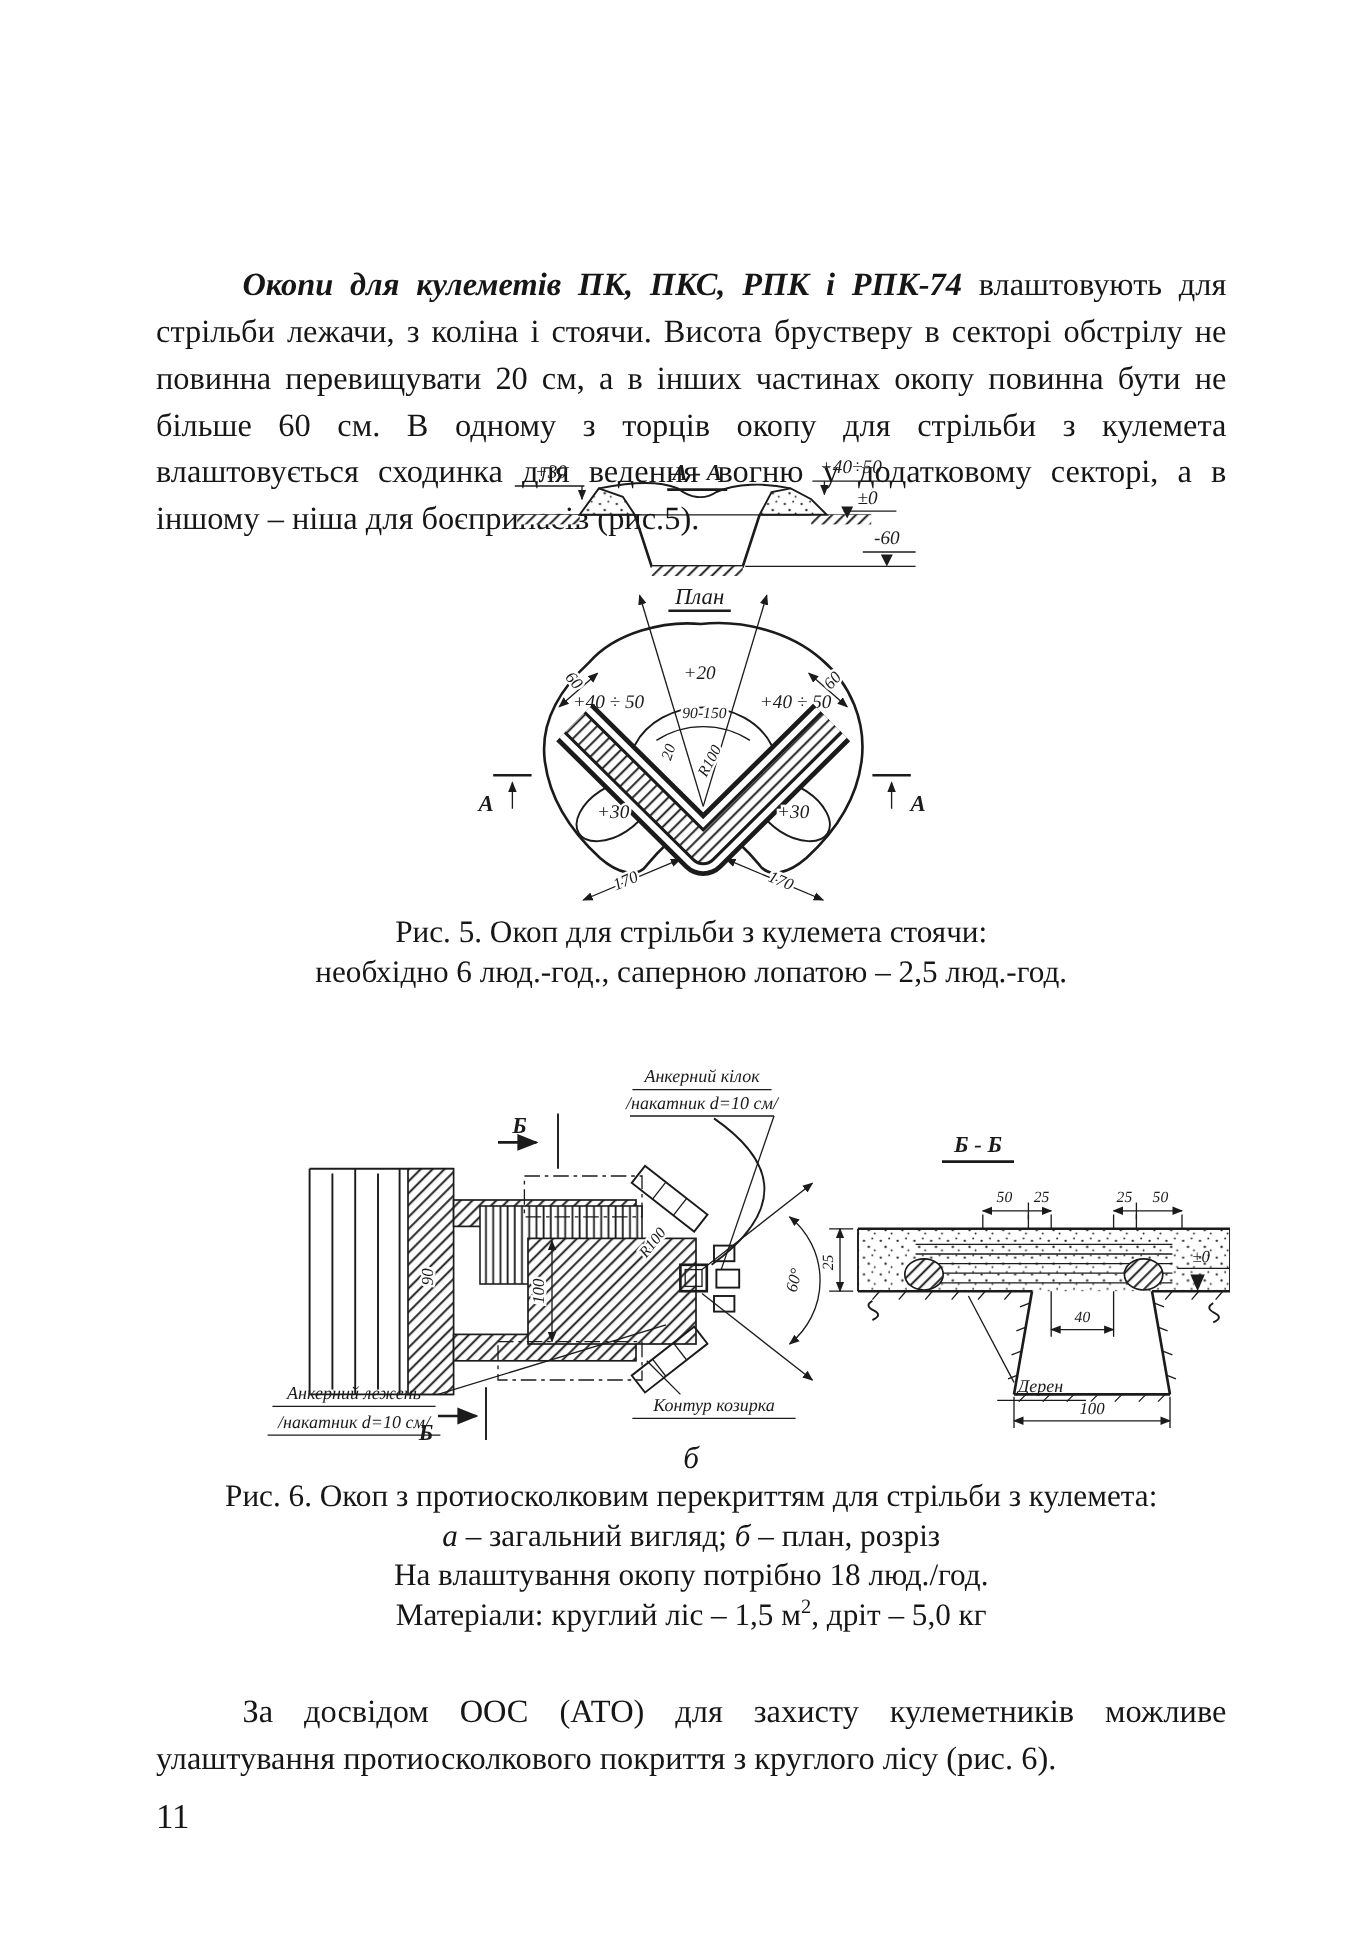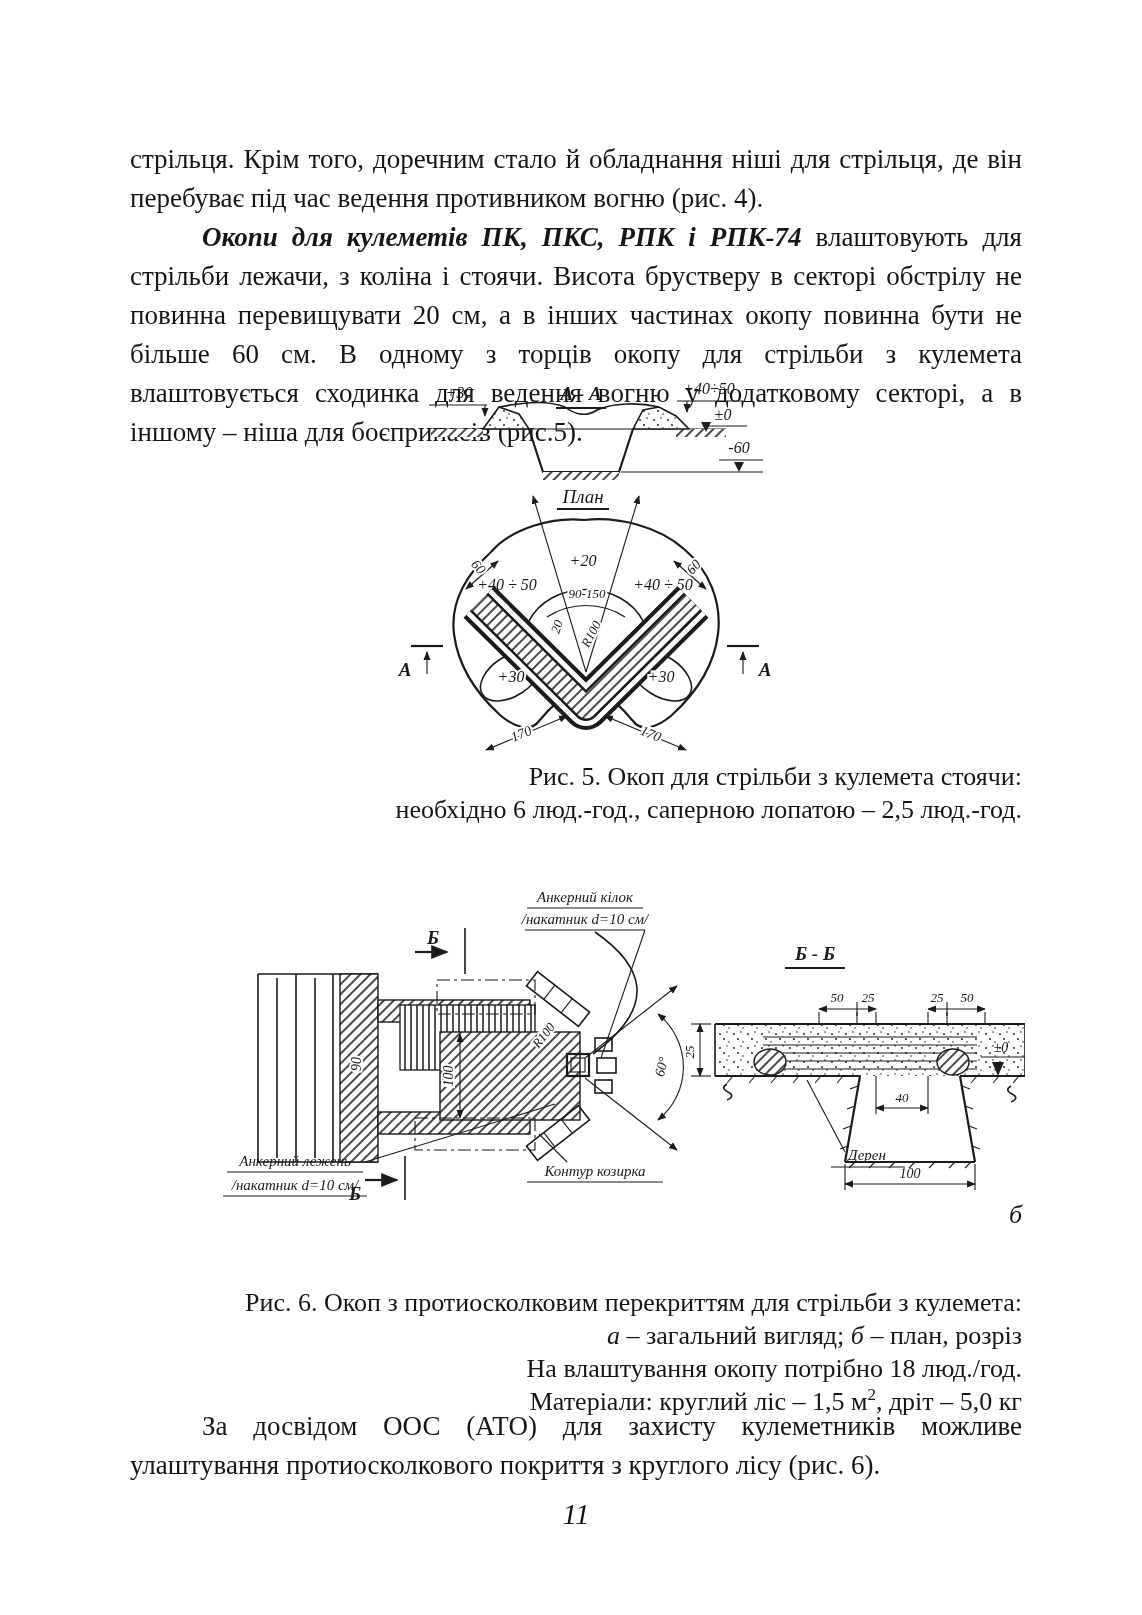--- a/index.html
+++ b/index.html
@@ -2,24 +2,24 @@
 <html><head>
 <meta charset="utf-8">
 <style>
   html,body{margin:0;padding:0;background:#888;}
   .page{position:relative;width:1142px;height:1615px;background:#ffffff;
         font-family:"Liberation Serif",serif;color:#161616;overflow:hidden;}
   .abs{position:absolute;}
   .body-text{left:130px;width:892px;font-size:27px;line-height:39px;text-align:justify;}
   .indent{text-indent:72px;}
   .lead{font-weight:bold;font-style:italic;}
-  .caption{left:130px;width:892px;text-align:right;font-size:26px;line-height:33px;}
+  .caption{left:130px;width:892px;text-align:center;font-size:26px;line-height:33px;}
   .sup{vertical-align:super;font-size:17px;line-height:0;}
   .it{font-style:italic;}
-  .page-num{left:130px;width:892px;text-align:center;font-size:29px;font-style:italic;}
+  .page-num{left:130px;width:892px;text-align:left;font-size:29px;}
   
   svg text{font-family:"Liberation Serif",serif;font-style:italic;fill:#1b1b1b;}
   .t13{font-size:13px;} .t14{font-size:14px;} .t15{font-size:15px;} .t16{font-size:16px;}
   .t19{font-size:19px;} .bold{font-weight:bold;}
   .halo{paint-order:stroke;stroke:#fff;stroke-width:4px;}
   .s  {stroke:#1b1b1b;fill:none;stroke-width:1.6;}
   .s1 {stroke:#1b1b1b;fill:none;stroke-width:1.1;}
   .s2 {stroke:#1b1b1b;fill:none;stroke-width:2.2;}
   .fH {fill:url(#hA);stroke:#1b1b1b;stroke-width:1.4;}
   .fS {fill:url(#sP);stroke:#1b1b1b;stroke-width:1.6;}
@@ -48,21 +48,20 @@
         <circle cx="10" cy="2" r="0.8" fill="#2a2a2a"></circle>
         <circle cx="7" cy="9" r="1" fill="#2a2a2a"></circle>
         <circle cx="12" cy="12" r="0.8" fill="#2a2a2a"></circle>
       </pattern>
       <marker id="mA" viewBox="0 0 10 10" refX="9" refY="5" markerWidth="8" markerHeight="8" orient="auto-start-reverse">
         <path d="M0,1 L10,5 L0,9 Z" fill="#1b1b1b"></path>
       </marker>
     </defs>
   </svg>
 
-  <p class="abs body-text" style="top:113px"><span>стрільця. Крім того, доречним стало й обладнання ніші для стрільця, де він перебуває під час ведення противником вогню (рис. 4).</span></p>
 
   <p class="abs body-text indent" style="top:191px"><span class="lead">Окопи для кулеметів ПК, ПКС, РПК і РПК-74</span><span> влаштовують для стрільби лежачи, з коліна і стоячи. Висота брустверу в секторі обстрілу не повинна перевищувати 20 см, а в інших частинах окопу повинна бути не більше 60 см. В одному з торців окопу для стрільби з кулемета влаштовується сходинка для ведення вогню у додатковому секторі, а в іншому – ніша для боєприпасів (рис.5).</span></p>
 
   <svg class="abs" style="left:371px;top:374px" width="400" height="385" viewBox="0 0 400 385">
 
     <line class="s1" x1="60" y1="55" x2="355" y2="55"></line>
     <rect x="60" y="55" width="52" height="8" fill="url(#hA)" stroke="none"></rect>
     <rect x="305" y="55" width="50" height="8" fill="url(#hA)" stroke="none"></rect>
     <path class="fS" d="M112,55 L128,33 L148,40 L158,55 Z"></path>
     <path class="fS" d="M262,55 L272,36 L288,33 L305,42 L318,55 Z"></path>
@@ -265,21 +264,21 @@
     <path class="s" d="M612,222 q-7,4 1,8 q8,4 -1,8"></path>
     <path class="s" d="M896,224 q-7,4 1,8 q8,4 -1,8"></path>
 
     <text class="t15" x="752" y="298" text-anchor="middle">Дерен</text>
     <line class="s1" x1="716" y1="305" x2="790" y2="305"></line>
     <line class="s1" x1="730" y1="290" x2="692" y2="218"></line>
   </svg>
 
   <div class="abs caption it" style="top:1198px">б</div>
 
-  <div class="abs caption" style="top:1286px">
+  <div class="abs caption" style="top:1230px">
     <div>Рис. 6. Окоп з протиосколковим перекриттям для стрільби з кулемета:</div>
     <div><span class="it">а</span><span> – загальний вигляд; </span><span class="it">б</span><span> – план, розріз</span></div>
     <div>На влаштування окопу потрібно 18 люд./год.</div>
     <div><span>Матеріали: круглий ліс – 1,5 м</span><span class="sup">2</span><span>, дріт – 5,0 кг</span></div>
   </div>
 
   <p class="abs body-text indent" style="top:1380px"><span>За досвідом ООС  (АТО) для захисту кулеметників можливе улаштування протиосколкового покриття з круглого лісу (рис. 6).</span></p>
 
   <div class="abs page-num" style="top:1498px">11</div>
 

